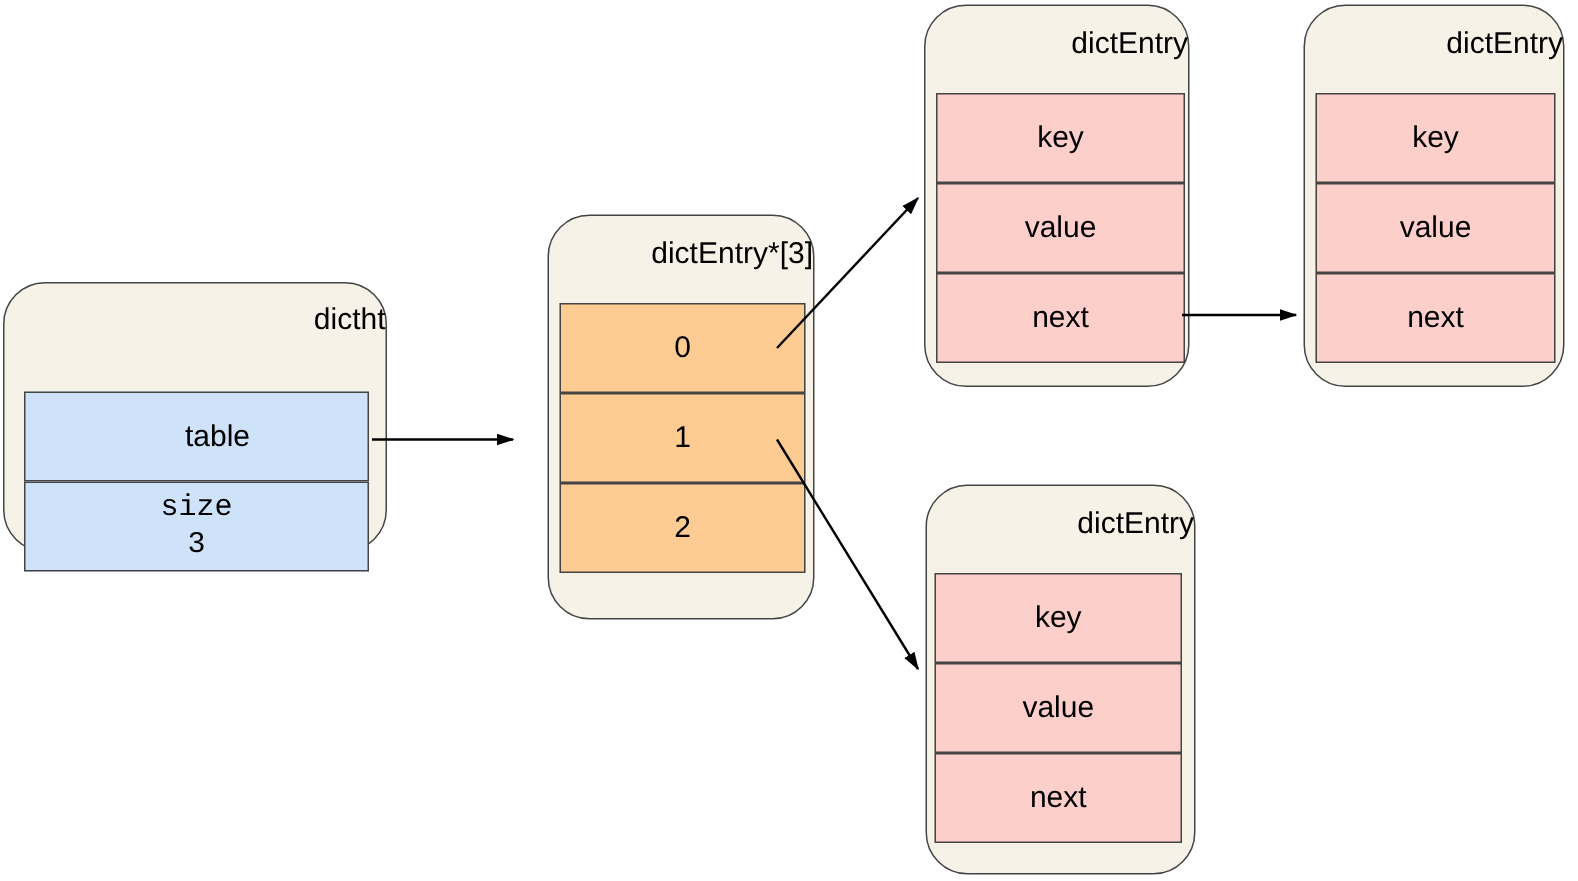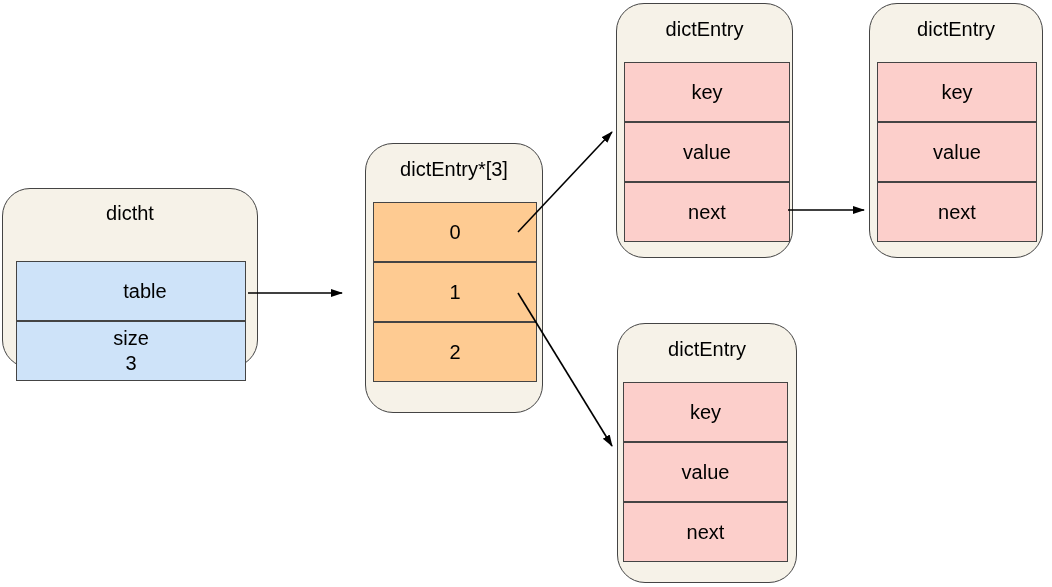--- a/index.html
+++ b/index.html
@@ -16,21 +16,21 @@
   .node {
     position: absolute;
     box-sizing: border-box;
     background: var(--node-fill, #f6f2e8);
     border: 1.6px solid var(--node-border, #444444);
     border-radius: 28px;
   }
   .node-title {
     position: absolute;
     left: 0; right: 0;
-    text-align: center;
+    text-align: right;
     font-size: 20px;
     line-height: 22px;
     white-space: nowrap;
   }
   .row {
     position: absolute;
     box-sizing: border-box;
     border: 1.4px solid var(--node-border, #444444);
     display: flex;
     flex-direction: column;
@@ -51,21 +51,21 @@
 </head>
 <body style="--page-bg: #ffffff; --node-fill: #f6f2e8; --node-border: #444444; --dictht-row-fill: #cee3f9; --array-row-fill: #fecb92; --entry-row-fill: #fccfcb; --arrow: #000000; --text: #000000;">
 
 <div class="canvas">
 
   <div class="node" style="left:2px; top:188px; width:256px; height:180px;">
     <div class="node-title" style="top:13px;">dictht</div>
     <div class="row row-blue" style="left:13px; top:72px; width:230px; height:60px;padding-left:28px;">
       <span>table</span>
     </div>
-    <div class="row row-blue" style="left:13px; top:132px; width:230px; height:60px;">
+    <div class="row row-blue" style="left:13px; top:132px; width:230px; height:60px;font-family:Liberation Mono, monospace;">
       <span>size</span>
       <span>3</span>
     </div>
   </div>
 
   <div class="node" style="left:345px; top:143px; width:178px; height:270px;margin-left:20px;">
     <div class="node-title" style="top:14px;">dictEntry*[3]</div>
     <div class="row row-orange" style="left:7px; top:58px; width:164px; height:60px;">
       <span>0</span>
     </div>

